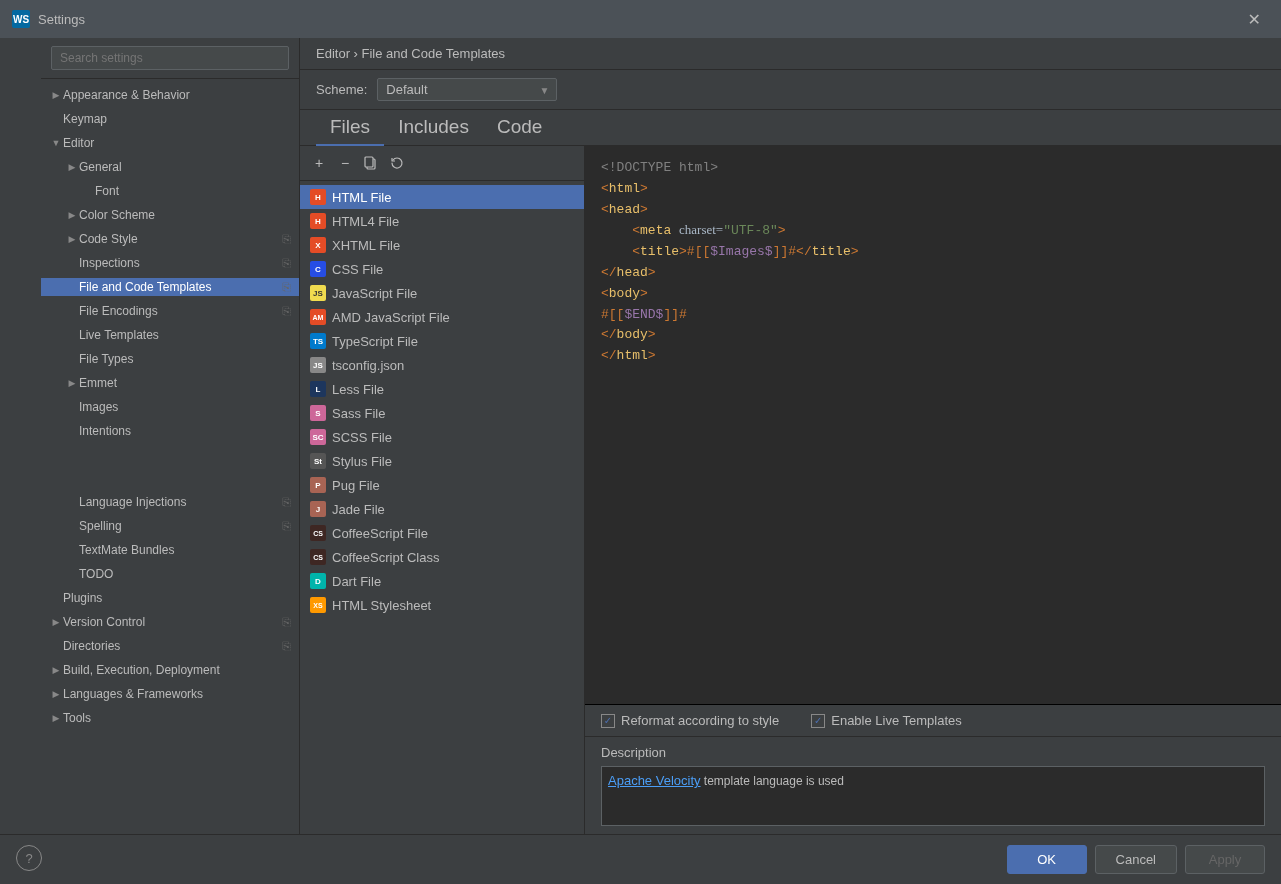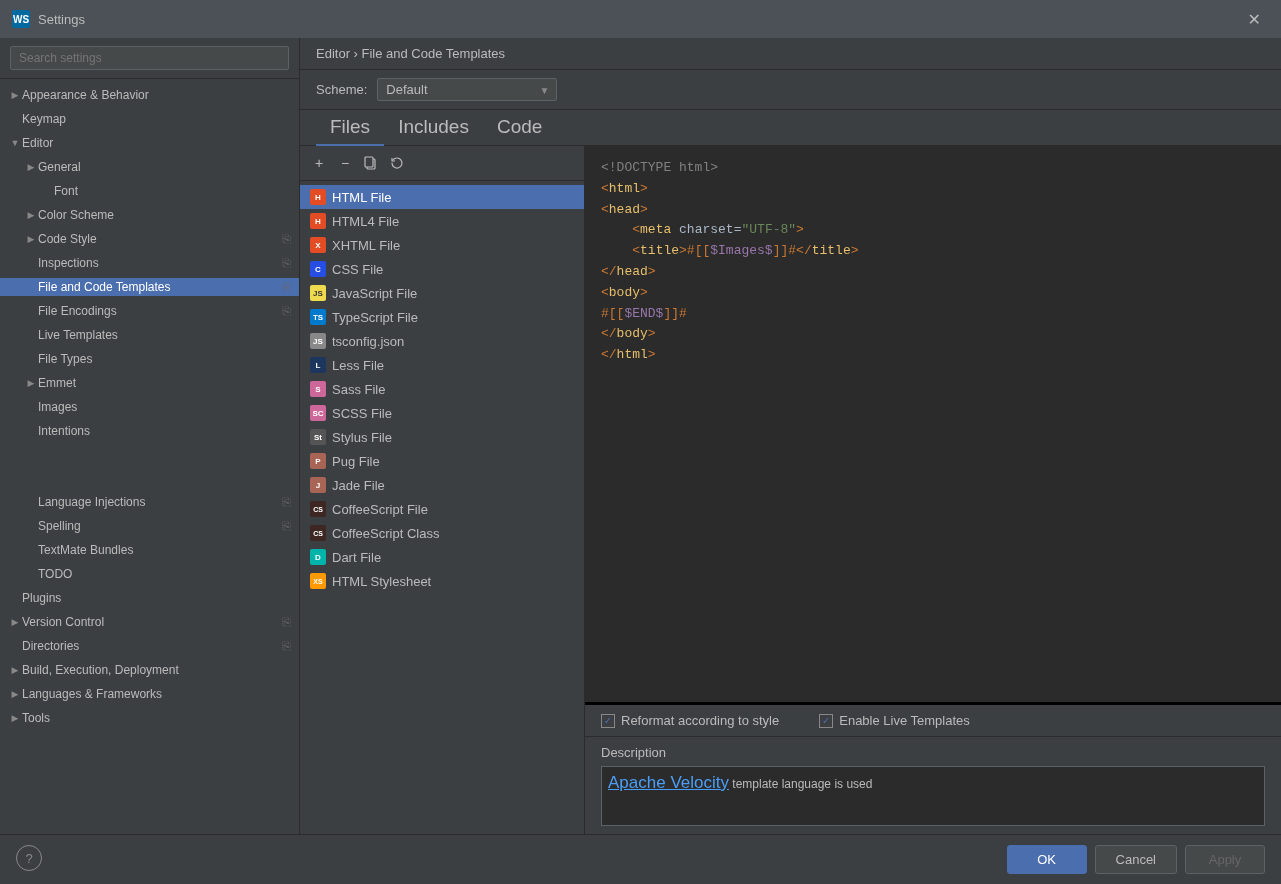--- a/index.html
+++ b/index.html
@@ -71,20 +71,21 @@
     }
 
     
     .sidebar {
       width: 300px;
       background: #3c3f41;
       border-right: 1px solid #2b2b2b;
       display: flex;
       flex-direction: column;
       flex-shrink: 0;
+      padding-left: 41px;
     }
 
     .search-box {
       padding: 8px 10px;
       border-bottom: 1px solid #2b2b2b;
     }
 
     .search-input {
       width: 100%;
       background: #45494a;
@@ -335,30 +336,30 @@
       line-height: 1.6;
       position: relative;
     }
 
     .code-line { white-space: pre; }
 
     .c-keyword { color: #cc7832; }
     .c-tag { color: #e8bf6a; }
     .c-bracket { color: #cc7832; }
     .c-string { color: #6a8759; }
-    .c-text { color: #a9b7c6; }
+    .c-text { color: #a9b7c6; font-family: Liberation Serif, serif; }
     .c-var { color: #9876aa; }
     .c-doctype { color: #808080; }
 
     .code-options {
       display: flex;
       align-items: center;
       padding: 8px 16px;
-      gap: 40px;
-      border-top: 3px solid #000000;
+      gap: 32px;
+      border-top: 1px solid #000000;
       flex-shrink: 0;
     }
 
     .checkbox-item {
       display: flex;
       align-items: center;
       gap: 6px;
       cursor: pointer;
     }
 
@@ -398,21 +399,21 @@
       border: 1px solid #5c6164;
       padding: 6px;
       min-height: 60px;
       font-size: 12px;
     }
 
     .description-link {
       color: #4b9ef7;
       text-decoration: underline;
       cursor: pointer;
-      font-size: 17px;
+      font-size: 13px;
     }
 
     
     .dialog-footer {
       display: flex;
       justify-content: flex-end;
       padding: 10px 16px;
       gap: 8px;
       border-top: 1px solid #2b2b2b;
       flex-shrink: 0;
@@ -759,20 +760,24 @@
             </div>
             <div class="file-item">
               <div class="file-icon file-icon-css">C</div>
               <span class="file-name">CSS File</span>
             </div>
             <div class="file-item">
               <div class="file-icon file-icon-js">JS</div>
               <span class="file-name">JavaScript File</span>
             </div>
             <div class="file-item">
+              <div class="file-icon file-icon-amd">AM</div>
+              <span class="file-name">AMD JavaScript File</span>
+            </div>
+            <div class="file-item">
               <div class="file-icon file-icon-ts">TS</div>
               <span class="file-name">TypeScript File</span>
             </div>
             <div class="file-item">
               <div class="file-icon file-icon-json">JS</div>
               <span class="file-name">tsconfig.json</span>
             </div>
             <div class="file-item">
               <div class="file-icon file-icon-less">L</div>
               <span class="file-name">Less File</span>

